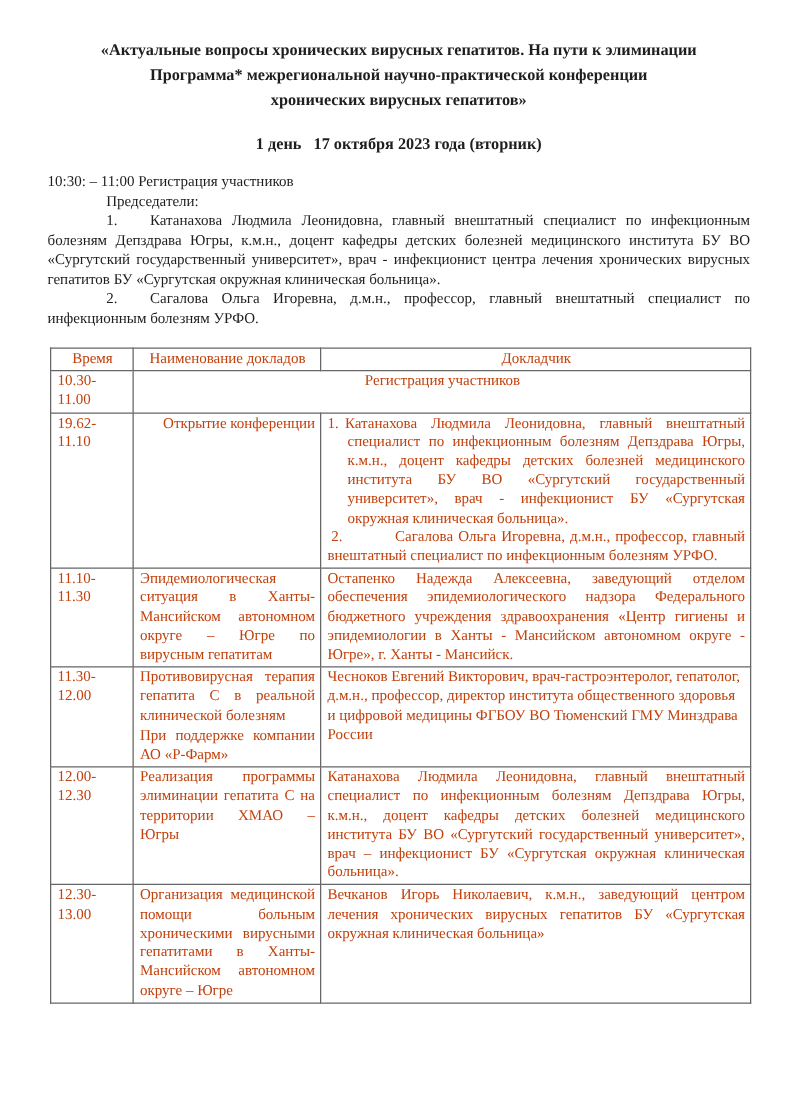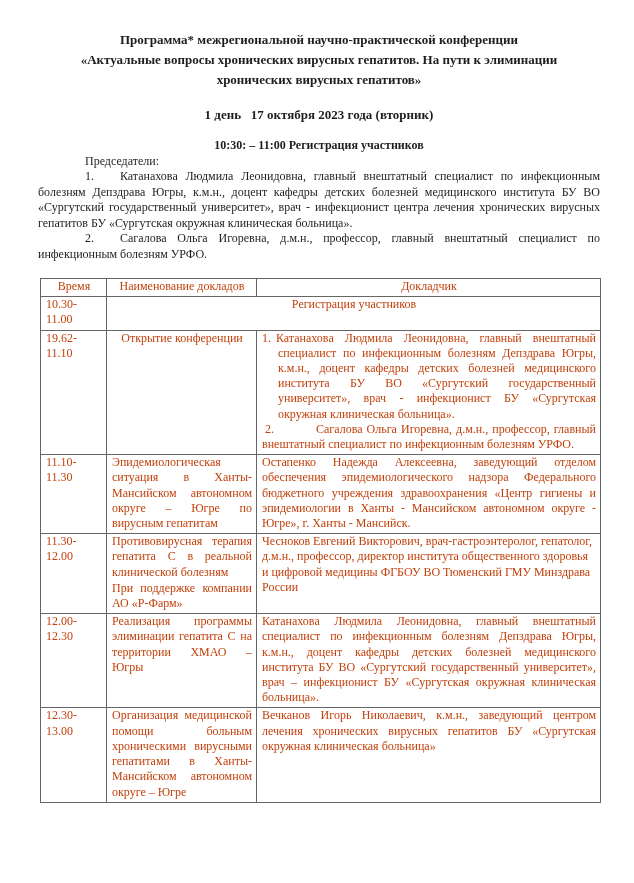--- a/index.html
+++ b/index.html
@@ -9,54 +9,54 @@
     font-family:"Liberation Serif", "DejaVu Serif", serif;
     color:#1e1e1e; font-size:12px; line-height:15.5px;
     overflow:hidden; position:relative;
   }
   .title { text-align:center; font-weight:bold; font-size:13px; line-height:20px; }
   .day {
     text-align:center; font-weight:bold; font-size:13px; line-height:20px;
     margin-top:15px; white-space:pre-wrap;
   }
   .intro { margin-top:13px; }
-  .reg { text-align:center;font-weight:bold; }
+  .reg { text-align:left; }
   .chairs-label { text-indent:47px; }
   p.chair { margin:0; text-align:justify; text-indent:47px; }
   p.chair .num { margin-right:26px; }
 
   table.program {
     border-collapse:collapse; table-layout:fixed;
     width:560px; margin:16px 0 0 2px;
     font-size:12px; line-height:15.2px; color:#c2410c;
   }
   table.program td {
     border:1px solid #666666; vertical-align:top;
     padding:0px 4px 2px 5px; overflow:hidden;
   }
   td.c { text-align:center; }
   td.time { white-space:pre-line; }
   td.topic { text-align:justify; }
-  td.topic.plain { text-align:center; }
+  td.topic.plain { text-align:right; }
   td.speaker { text-align:justify; }
   td.speaker.left { text-align:left; }
   .topic-note { margin-top:1px; }
   .hang { padding-left:16px; text-indent:-16px; text-align:justify; }
   .hang .num { margin-right:5px; }
   .ind2 { text-indent:3px; text-align:justify; }
   .ind2 .num { margin-right:42px; }
 </style>
 </head>
 <body>
 
 <div class="page">
 
   <div class="title">
+    <div>«Актуальные вопросы хронических вирусных гепатитов. На пути к элиминации</div>
     <div>Программа* межрегиональной научно-практической конференции</div>
-    <div>«Актуальные вопросы хронических вирусных гепатитов. На пути к элиминации</div>
     <div>хронических вирусных гепатитов»</div>
   </div>
 
   <div class="day">1 день   17 октября 2023 года (вторник)</div>
 
   <div class="intro">
     <div class="reg">10:30: – 11:00 Регистрация участников</div>
     <div class="chairs-label">Председатели:</div>
     <p class="chair">
       <span class="num">1.</span><span>Катанахова Людмила Леонидовна, главный внештатный специалист по инфекционным болезням Депздрава Югры, к.м.н., доцент кафедры детских болезней медицинского института БУ ВО «Сургутский государственный университет», врач - инфекционист центра лечения хронических вирусных гепатитов БУ «Сургутская окружная клиническая больница».</span>

